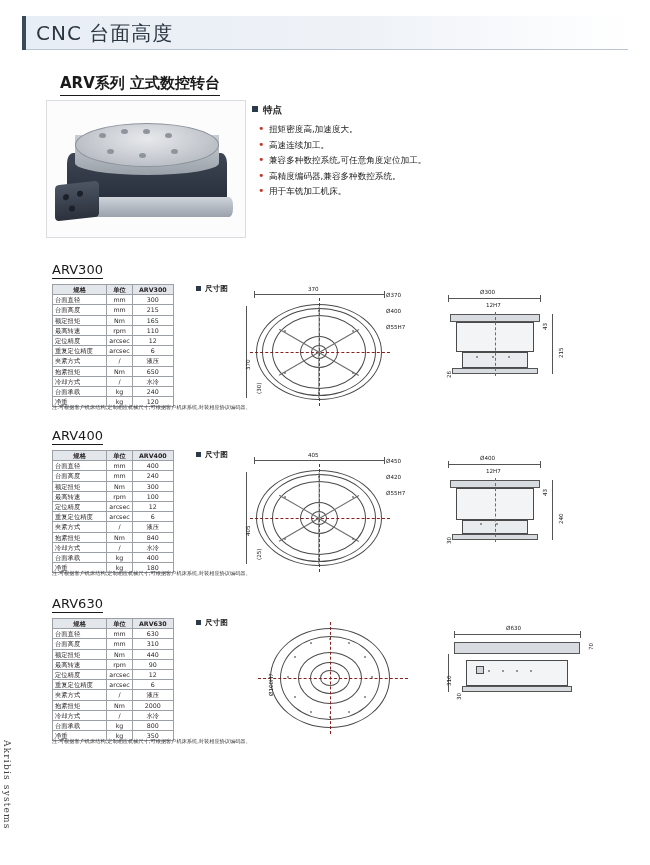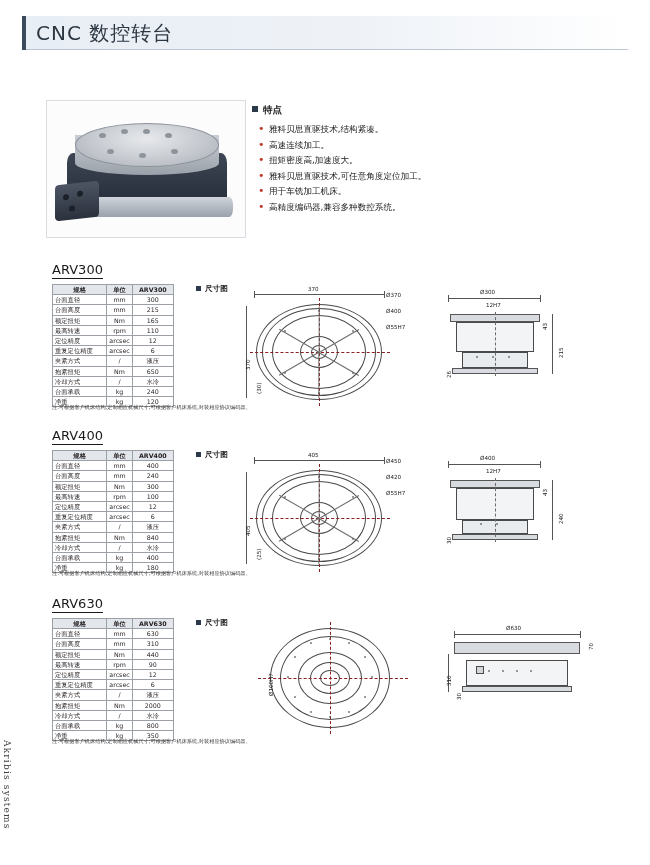--- a/index.html
+++ b/index.html
@@ -154,23 +154,24 @@
     font-family:"DejaVu Serif", serif;
   }
 </style>
 </head>
 <body>
 
 <div class="page">
 
   <div class="header">
     <div class="bar"></div>
-    <h1>CNC 数控转台</h1>
-  </div>
-
+    <h1>CNC 台面高度</h1>
+  </div>
+
+  <div class="prod-title">ARV系列 立式数控转台</div>
 
   <div class="photo-box">
     <div class="photo-inner">
       <div class="mach-base"></div>
       <div class="mach-base2"></div>
       <div class="mach-table2"></div>
       <div class="mach-table"></div>
       <div class="mach-hole" style="left:52px;top:32px;"></div>
       <div class="mach-hole" style="left:74px;top:28px;"></div>
       <div class="mach-hole" style="left:96px;top:28px;"></div>
@@ -183,26 +184,25 @@
         <div class="d" style="left:22px;top:8px;"></div>
         <div class="d" style="left:14px;top:22px;"></div>
       </div>
     </div>
   </div>
 
   <div class="feat-head">
     <span class="sq"></span><span>特点</span>
   </div>
   <ul class="feat-list">
-    <li>雅科贝思直驱技术,结构紧凑。</li>
+    <li>扭矩密度高,加速度大。</li>
     <li>高速连续加工。</li>
-    <li>扭矩密度高,加速度大。</li>
-    <li>雅科贝思直驱技术,可任意角度定位加工。</li>
+    <li>兼容多种数控系统,可任意角度定位加工。</li>
+    <li>高精度编码器,兼容多种数控系统。</li>
     <li>用于车铣加工机床。</li>
-    <li>高精度编码器,兼容多种数控系统。</li>
   </ul>
 
   <div class="section-title" style="left:52px; top:262px;">ARV300</div>
 
   <table class="spec" style="left:52px; top:284px;">
     <thead>
       <tr>
         <th>规格</th>
         <th>单位</th>
         <th>ARV300</th>

